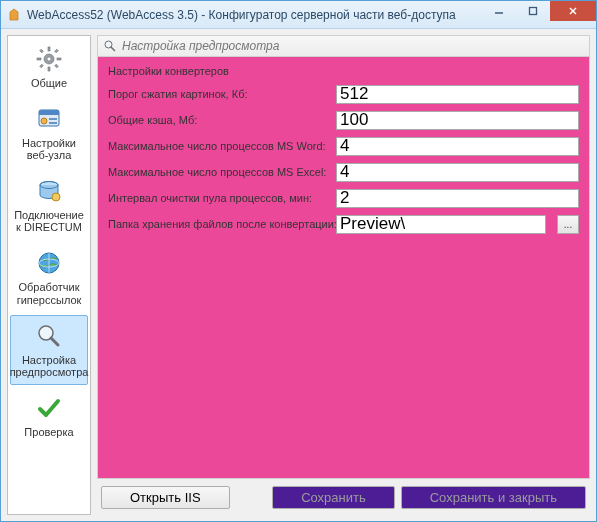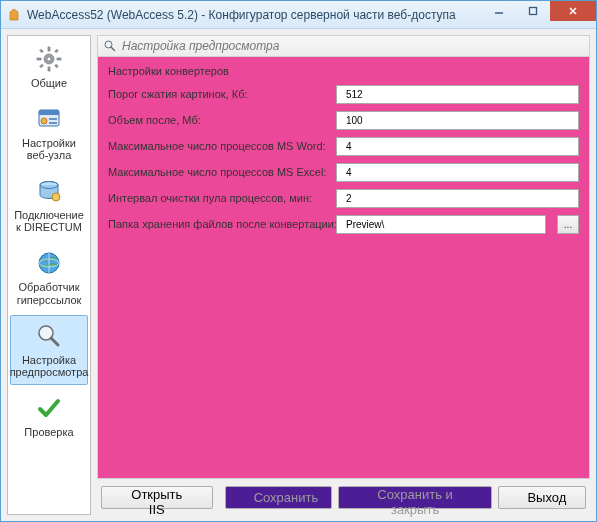--- a/index.html
+++ b/index.html
@@ -27,40 +27,40 @@
   .main { flex: 1; display: flex; flex-direction: column; min-width: 0; }
   .section-header { height: 22px; background: linear-gradient(#f7f7f7,#ececec); border: 1px solid #cfcfcf; display: flex; align-items: center; padding: 0 4px; gap: 4px; }
   .section-header .icon { width: 16px; height: 16px; display:flex; align-items:center; justify-content:center;}
   .section-header .label { color: #777; font-style: italic; font-size: 12px; }
 
   .panel { flex: 1; background: #ec4899; border: 1px solid #cfcfcf; border-top: 0; padding: 8px 10px; overflow: auto; }
   .group-title { margin-bottom: 6px; }
   .field-row { display: flex; align-items: center; gap: 6px; min-height: 22px; margin-bottom: 4px; }
   .field-row .lbl { width: 222px; white-space: nowrap; }
   .field-row .inp { flex: 1; }
-  .field-row input[type="text"] { width: 100%; height: 19px; border: 1px solid #a9a9a9; background: #fff; padding: 1px 9px; font-family: inherit; font-size: 10px; }
+  .field-row input[type="text"] { width: 100%; height: 19px; border: 1px solid #a9a9a9; background: #fff; padding: 1px 3px; font-family: inherit; font-size: 17px; }
   .browse-btn { width: 22px; height: 19px; border: 1px solid #a9a9a9; background: linear-gradient(#f7f7f7,#e4e4e4); display:flex; align-items:center; justify-content:center; cursor:pointer; font-size: 10px; }
 
   .footer { height: 36px; display: flex; align-items: center; padding: 0 4px; gap: 6px; border-top: 0; }
   .spacer { flex: 1; }
   .btn { height: 23px; min-width: 70px; padding: 0 28px; border: 1px solid #adadad; background: linear-gradient(#f7f7f7,#e7e7e7); font-family: inherit; font-size: 13px; cursor: pointer; border-radius: 2px; }
   .btn:disabled { color: #9b9b9b; background: #4c1d95; cursor: default; }
 </style>
 </head>
 <body>
 
 <div class="window">
 
   <div class="titlebar">
     <span class="app-icon">
       <svg width="14" height="14" viewBox="0 0 14 14">
           <path d="M7 1 L11 4 L11 12 L3 12 L3 4 Z" fill="#e9a23b" stroke="#c47a17" stroke-width="0.7"></path>
         </svg>
     </span>
-    <span class="title">WebAccess52 (WebAccess 5.2) - Конфигуратор серверной части веб-доступа</span>
+    <span class="title">WebAccess52 (WebAccess 3.5) - Конфигуратор серверной части веб-доступа</span>
     <div class="win-controls">
       <div class="win-btn min">
           <svg width="10" height="10">
             <line x1="1" y1="7" x2="9" y2="7" stroke="#3a5a78" stroke-width="1.5"></line>
           </svg>
         </div>
       <div class="win-btn max">
           <svg width="10" height="10">
             <rect x="1.5" y="1.5" width="7" height="7" fill="none" stroke="#3a5a78" stroke-width="1.3"></rect>
           </svg>
@@ -172,21 +172,21 @@
 
       <div class="panel">
         <div class="group-title">Настройки конвертеров</div>
 
         <div class="field-row">
           <span class="lbl">Порог сжатия картинок, Кб:</span>
           <span class="inp"><input type="text" value="512" style=""></span>
         </div>
 
         <div class="field-row">
-          <span class="lbl">Объем после, Мб:</span>
+          <span class="lbl">Общие кэша, Мб:</span>
           <span class="inp"><input type="text" value="100" style=""></span>
         </div>
 
         <div class="field-row">
           <span class="lbl">Максимальное число процессов MS Word:</span>
           <span class="inp"><input type="text" value="4" style=""></span>
         </div>
 
         <div class="field-row">
           <span class="lbl">Максимальное число процессов MS Excel:</span>
@@ -206,20 +206,19 @@
           </span>
         </div>
 
       </div>
 
       <div class="footer">
         <button class="btn">Открыть IIS</button>
         <span class="spacer"></span>
         <button class="btn" disabled="">Сохранить</button>
         <button class="btn" disabled="">Сохранить и закрыть</button>
-        <button class="btn">Выход</button>
       </div>
 
     </div>
 
   </div>
 
 </div>
 
 </body></html>

